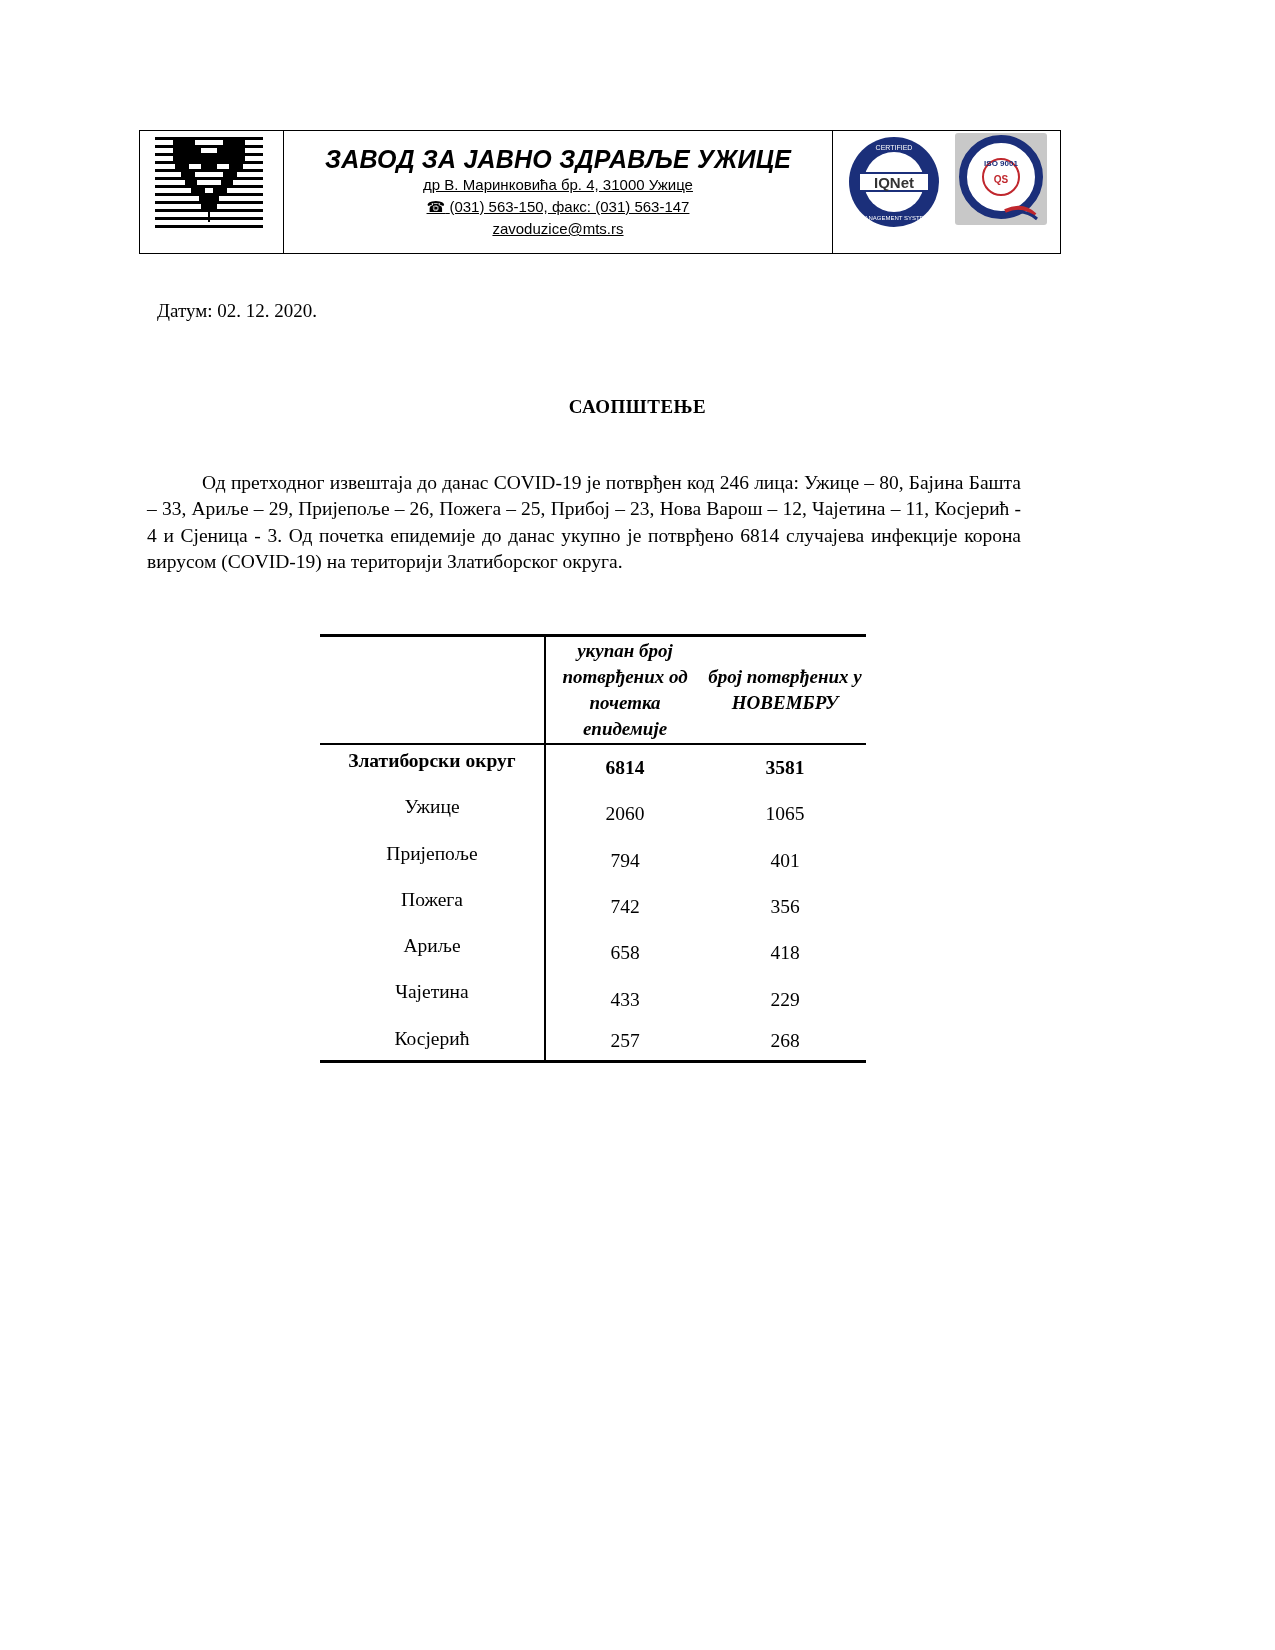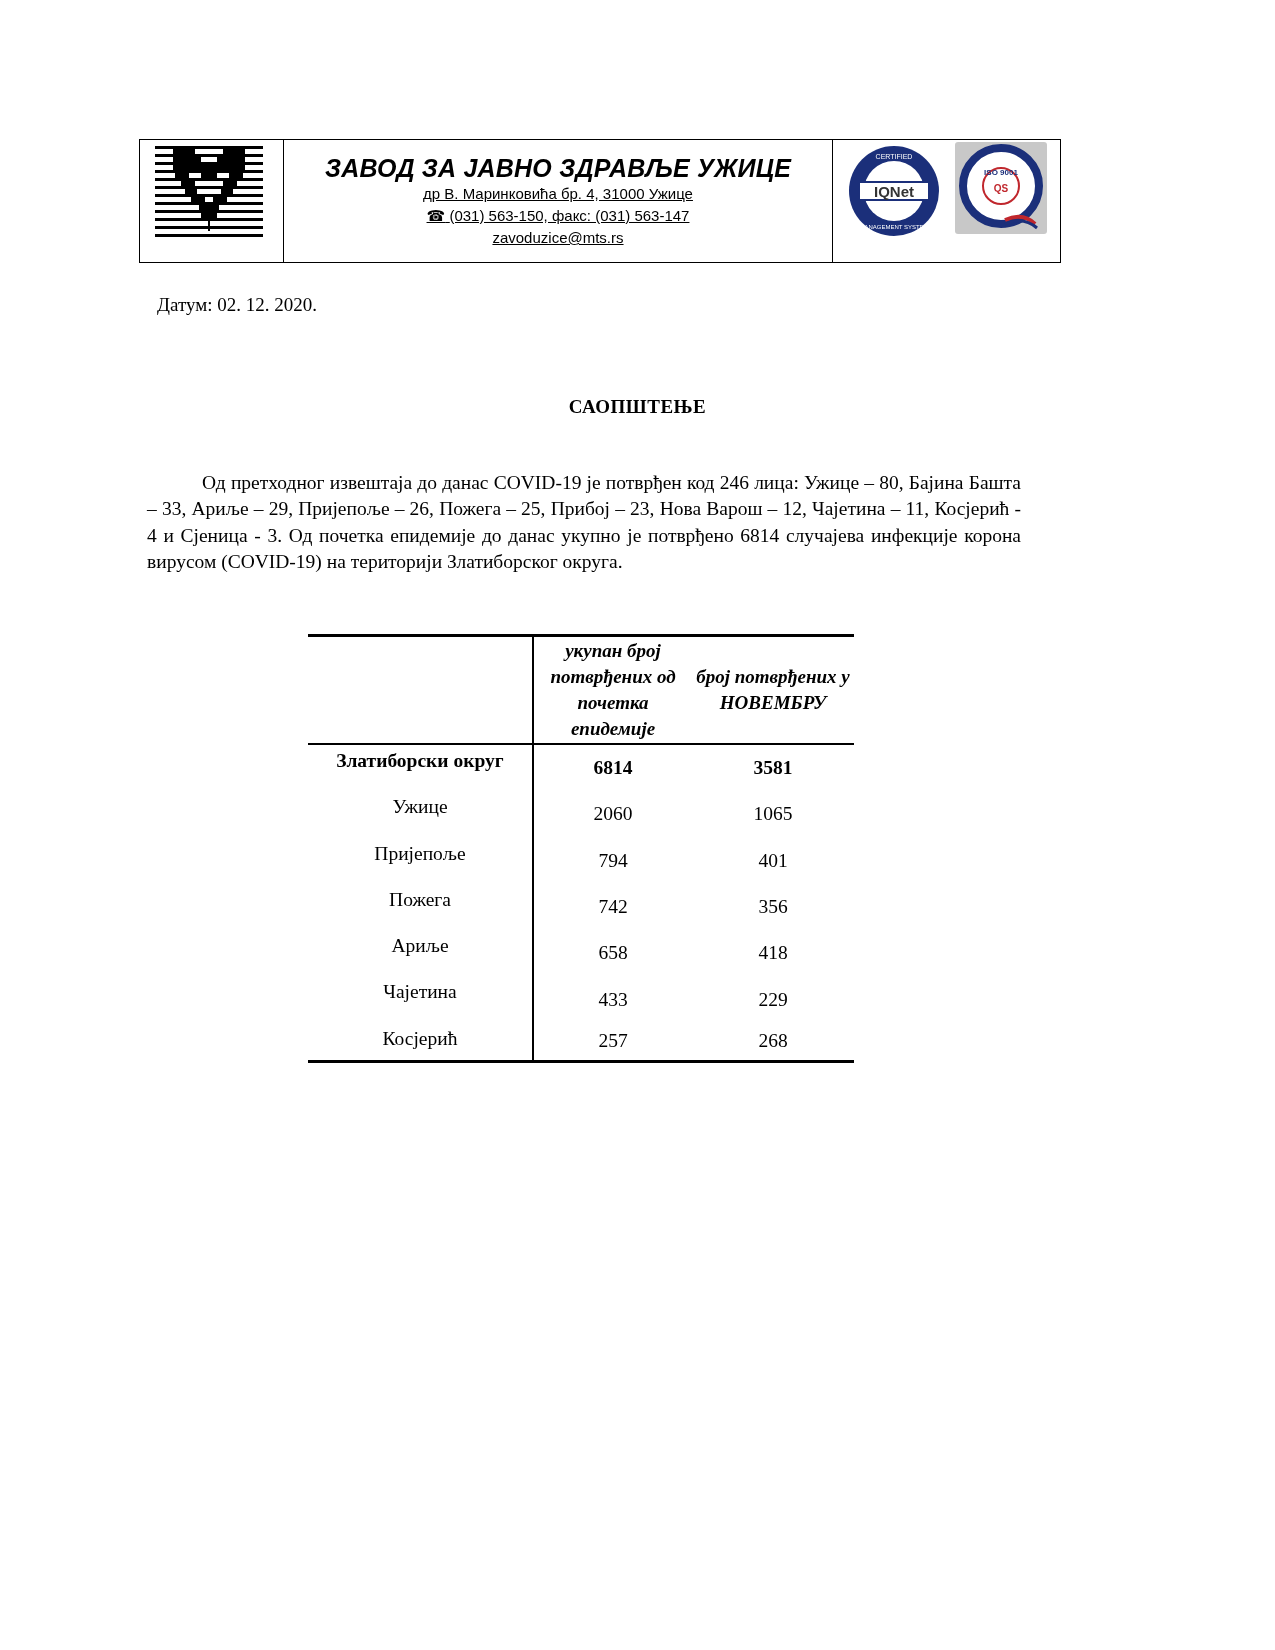--- a/index.html
+++ b/index.html
@@ -1,30 +1,30 @@
 <!DOCTYPE html>
 <html><head>
 <meta charset="utf-8">
 <style>
   html, body { margin:0; padding:0; background:#fff; }
   body { width:1275px; height:1650px; position:relative; overflow:hidden; font-family:"Liberation Serif", serif; color:#000; }
-  .letterhead { position:absolute; left:139px; top:139px; width:922px; height:124px; border:1px solid #000; box-sizing:border-box; display:flex; }
+  .letterhead { position:absolute; left:139px; top:130px; width:922px; height:124px; border:1px solid #000; box-sizing:border-box; display:flex; }
   .lh-logo { width:143px; border-right:1px solid #000; position:relative; }
   .lh-center { width:548px; border-right:1px solid #000; text-align:center; font-family:"Liberation Sans", sans-serif; }
   .lh-certs { flex:1; position:relative; }
   .org-name { font-size:25px; font-weight:bold; font-style:italic; margin-top:14px; letter-spacing:0.2px; }
   .lh-line { font-size:15px; line-height:22px;text-decoration:underline; }
   .stripes { position:absolute; left:15px; top:6px; width:108px; height:92px; }
   .cert1 { position:absolute; left:15px; top:5px; width:92px; height:92px; }
   .cert2 { position:absolute; left:122px; top:2px; width:92px; height:92px; background:#c8c8c8; border-radius:3px; }
-  .date { position:absolute; left:157px; top:294px; font-size:19px; }
+  .date { position:absolute; left:157px; top:300px; font-size:19px; }
   .title { position:absolute; left:0; width:1275px; top:396px; text-align:center; font-size:19px; font-weight:bold; letter-spacing:0.5px; }
   .para { position:absolute; left:147px; top:470px; width:874px; font-size:19.5px; line-height:26.3px; text-align:justify; }
   .para p { margin:0; text-indent:55px; }
-  .tbl { position:absolute; left:308px; top:634px; width:546px; border-collapse:collapse; font-size:19.5px; }
+  .tbl { position:absolute; left:320px; top:634px; width:546px; border-collapse:collapse; font-size:19.5px; }
   .tbl th, .tbl td { padding:0; text-align:center; }
   .tbl thead tr { border-top:3px solid #000; border-bottom:2px solid #000; }
   .tbl tbody tr:last-child { border-bottom:3px solid #000; }
   .tbl .c1 { width:224px; border-right:2px solid #000; }
   .tbl th { font-style:italic; font-weight:bold; font-size:19px; line-height:26px; vertical-align:middle; height:106px; }
   .tbl th.h1 { width:158px; }
   .tbl td { height:41.3px; vertical-align:middle; }
   .tbl td.c1 { vertical-align:top; padding-top:5px; }
   .tbl tr.total td { font-weight:bold; }
   .tbl tbody tr:last-child td { height:32px; }

